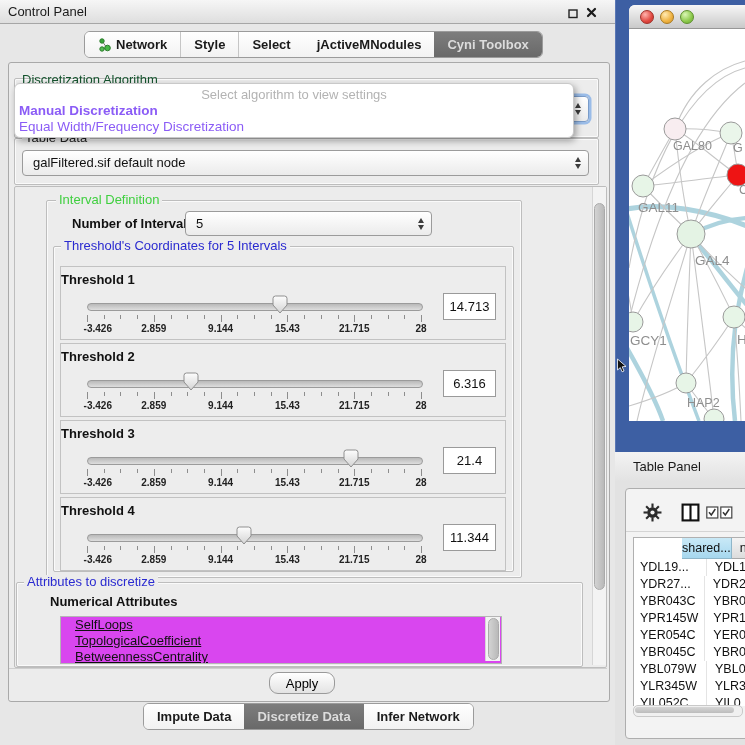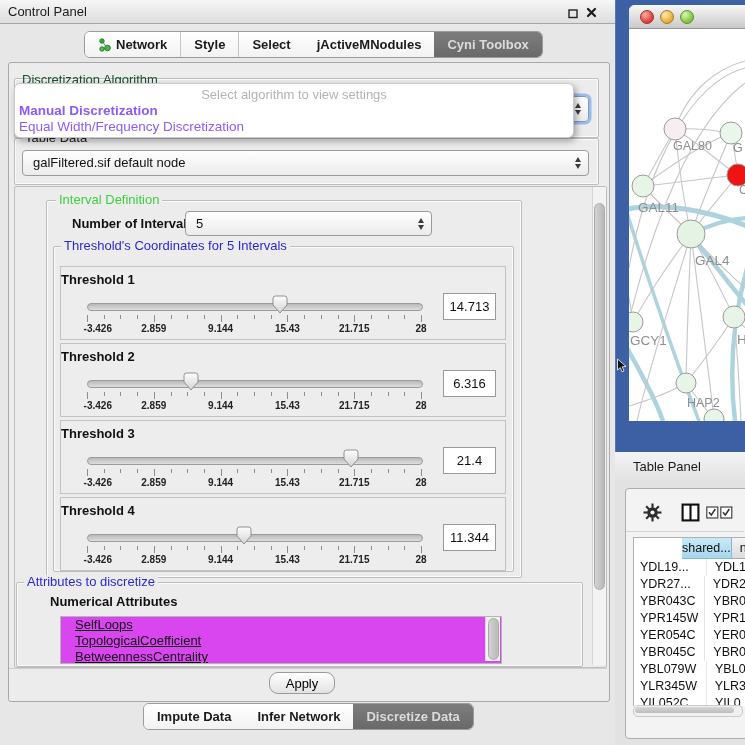--- a/index.html
+++ b/index.html
@@ -370,25 +370,25 @@
     <div class="sb-thumb abs" style="left:2px;top:1px;width:9px;height:40px;"></div>
   </div>
 
   <div class="abs" style="left:9px;top:668px;width:598px;height:31px;background:#ececec;border-top:1px solid #cfcfcf;"></div>
   <button class="abs pushbtn" style="left:269px;top:672px;width:66px;height:22px;">Apply</button>
 
   <div class="abs tabbar" style="left:143px;top:703px;">
     <div class="tab">
       <span>Impute Data</span>
     </div>
+    <div class="tab selected">
+      <span>Discretize Data</span>
+    </div>
     <div class="tab">
       <span>Infer Network</span>
-    </div>
-    <div class="tab selected">
-      <span>Discretize Data</span>
     </div>
   </div>
 
   <div class="abs blue-bg"></div>
 
   <div class="abs macwin">
     <div class="mac-titlebar">
       <div class="light red" style="left:11px;"></div>
       <div class="light yellow" style="left:31px;"></div>
       <div class="light green" style="left:51px;"></div>

